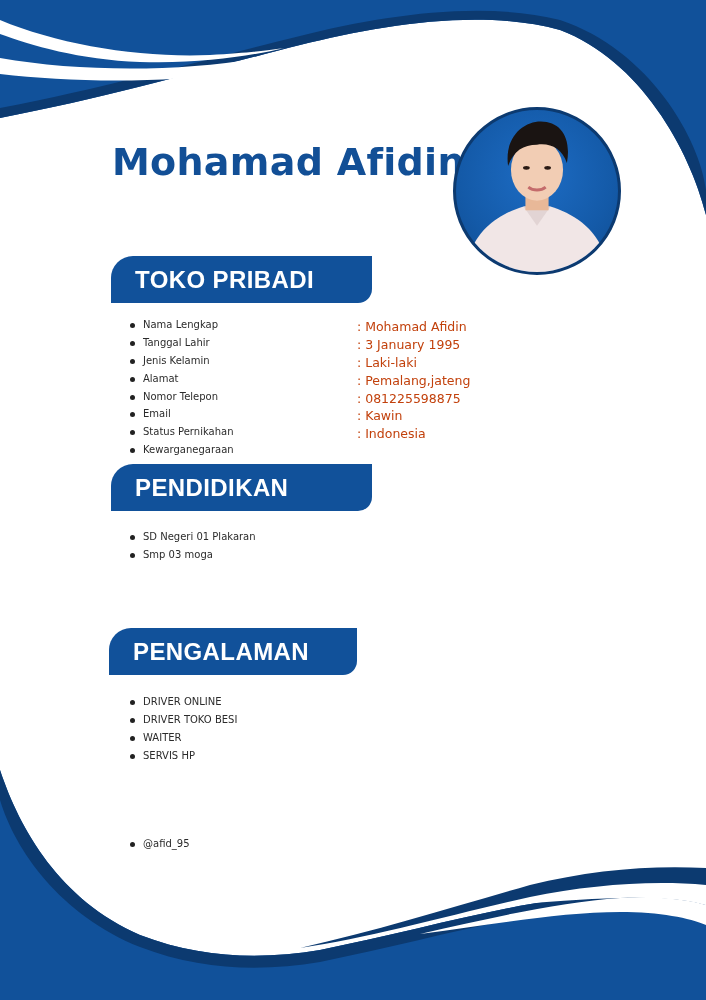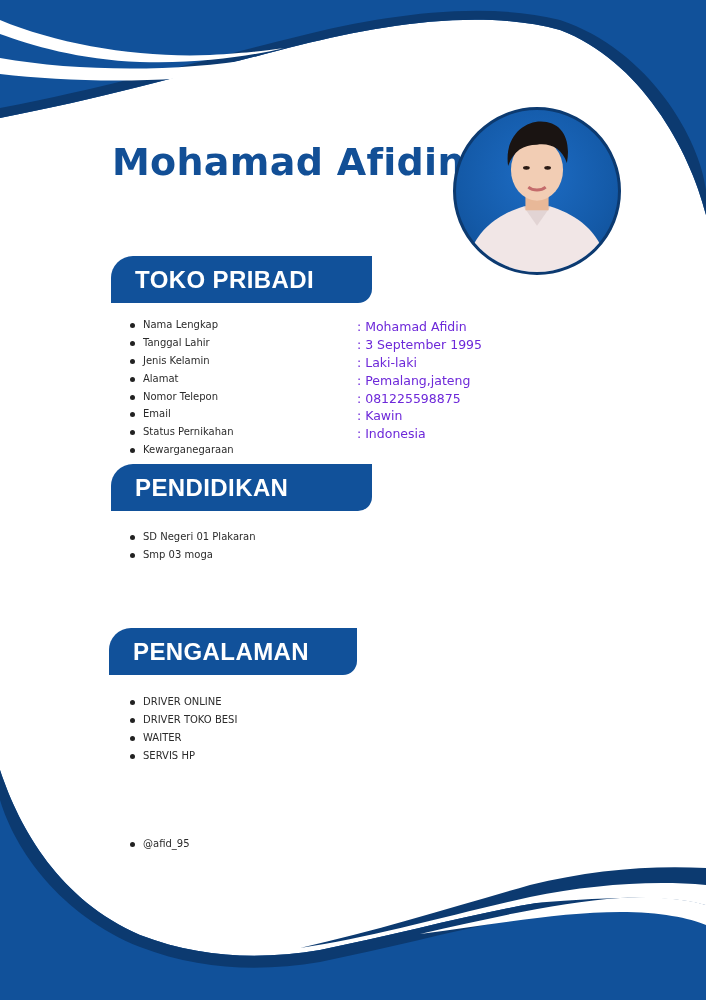--- a/index.html
+++ b/index.html
@@ -31,21 +31,21 @@
       white-space: nowrap;
     }
     .list {
       margin: 0; padding: 0; list-style: none;
       font-family: "DejaVu Sans", sans-serif; font-size: 10px; color: #2b2b2b;
     }
     .list li { height: 17.9px; line-height: 17.9px; white-space: nowrap; position: relative; padding-left: 14px; }
     .list li .bullet {
       position: absolute; left: 1px; top: 7px; width: 5px; height: 5px; border-radius: 50%; background: #222;
     }
-    .values { font-family: "DejaVu Sans", sans-serif; font-size: 12.5px; color: #6d28d9; }
+    .values { font-family: "DejaVu Sans", sans-serif; font-size: 12.5px; color: #c2410c; }
     .values div { height: 17.9px; line-height: 17.9px; white-space: nowrap; }
   </style>
 </head>
 <body>
 
 <svg class="bg-svg" viewBox="0 0 706 1000" xmlns="http://www.w3.org/2000/svg">
 
   <path d="M0,0 L706,0 L706,215 C690,150 640,60 560,30 C480,8 380,25 300,45 C220,65 120,95 0,118 Z" fill="#11519a"></path>
 
   <path d="M706,215 C690,150 640,60 560,30 C480,8 380,25 300,45 C220,65 120,95 0,118 L0,108 C120,85 220,55 300,36 C380,16 480,0 560,20 C650,50 700,140 706,190 Z" fill="#0c3a70"></path>
@@ -92,21 +92,21 @@
   <li><span class="bullet"></span><span>Jenis Kelamin</span></li>
   <li><span class="bullet"></span><span>Alamat</span></li>
   <li><span class="bullet"></span><span>Nomor Telepon</span></li>
   <li><span class="bullet"></span><span>Email</span></li>
   <li><span class="bullet"></span><span>Status Pernikahan</span></li>
   <li><span class="bullet"></span><span>Kewarganegaraan</span></li>
 </ul>
 
 <div class="layer values" style="left:357px; top:318px;">
   <div>: Mohamad Afidin</div>
-  <div>: 3 September 1995</div>
+  <div>: 3 January 1995</div>
   <div>: Laki-laki</div>
   <div>: Pemalang,jateng</div>
   <div>: 081225598875</div>
   <div>: Kawin</div>
   <div>: Indonesia</div>
 </div>
 
 <div class="layer section-header" style="left:111px; top:464px; width:261px;">PENDIDIKAN</div>
 
 <ul class="layer list" style="left:129px; top:528px;">

